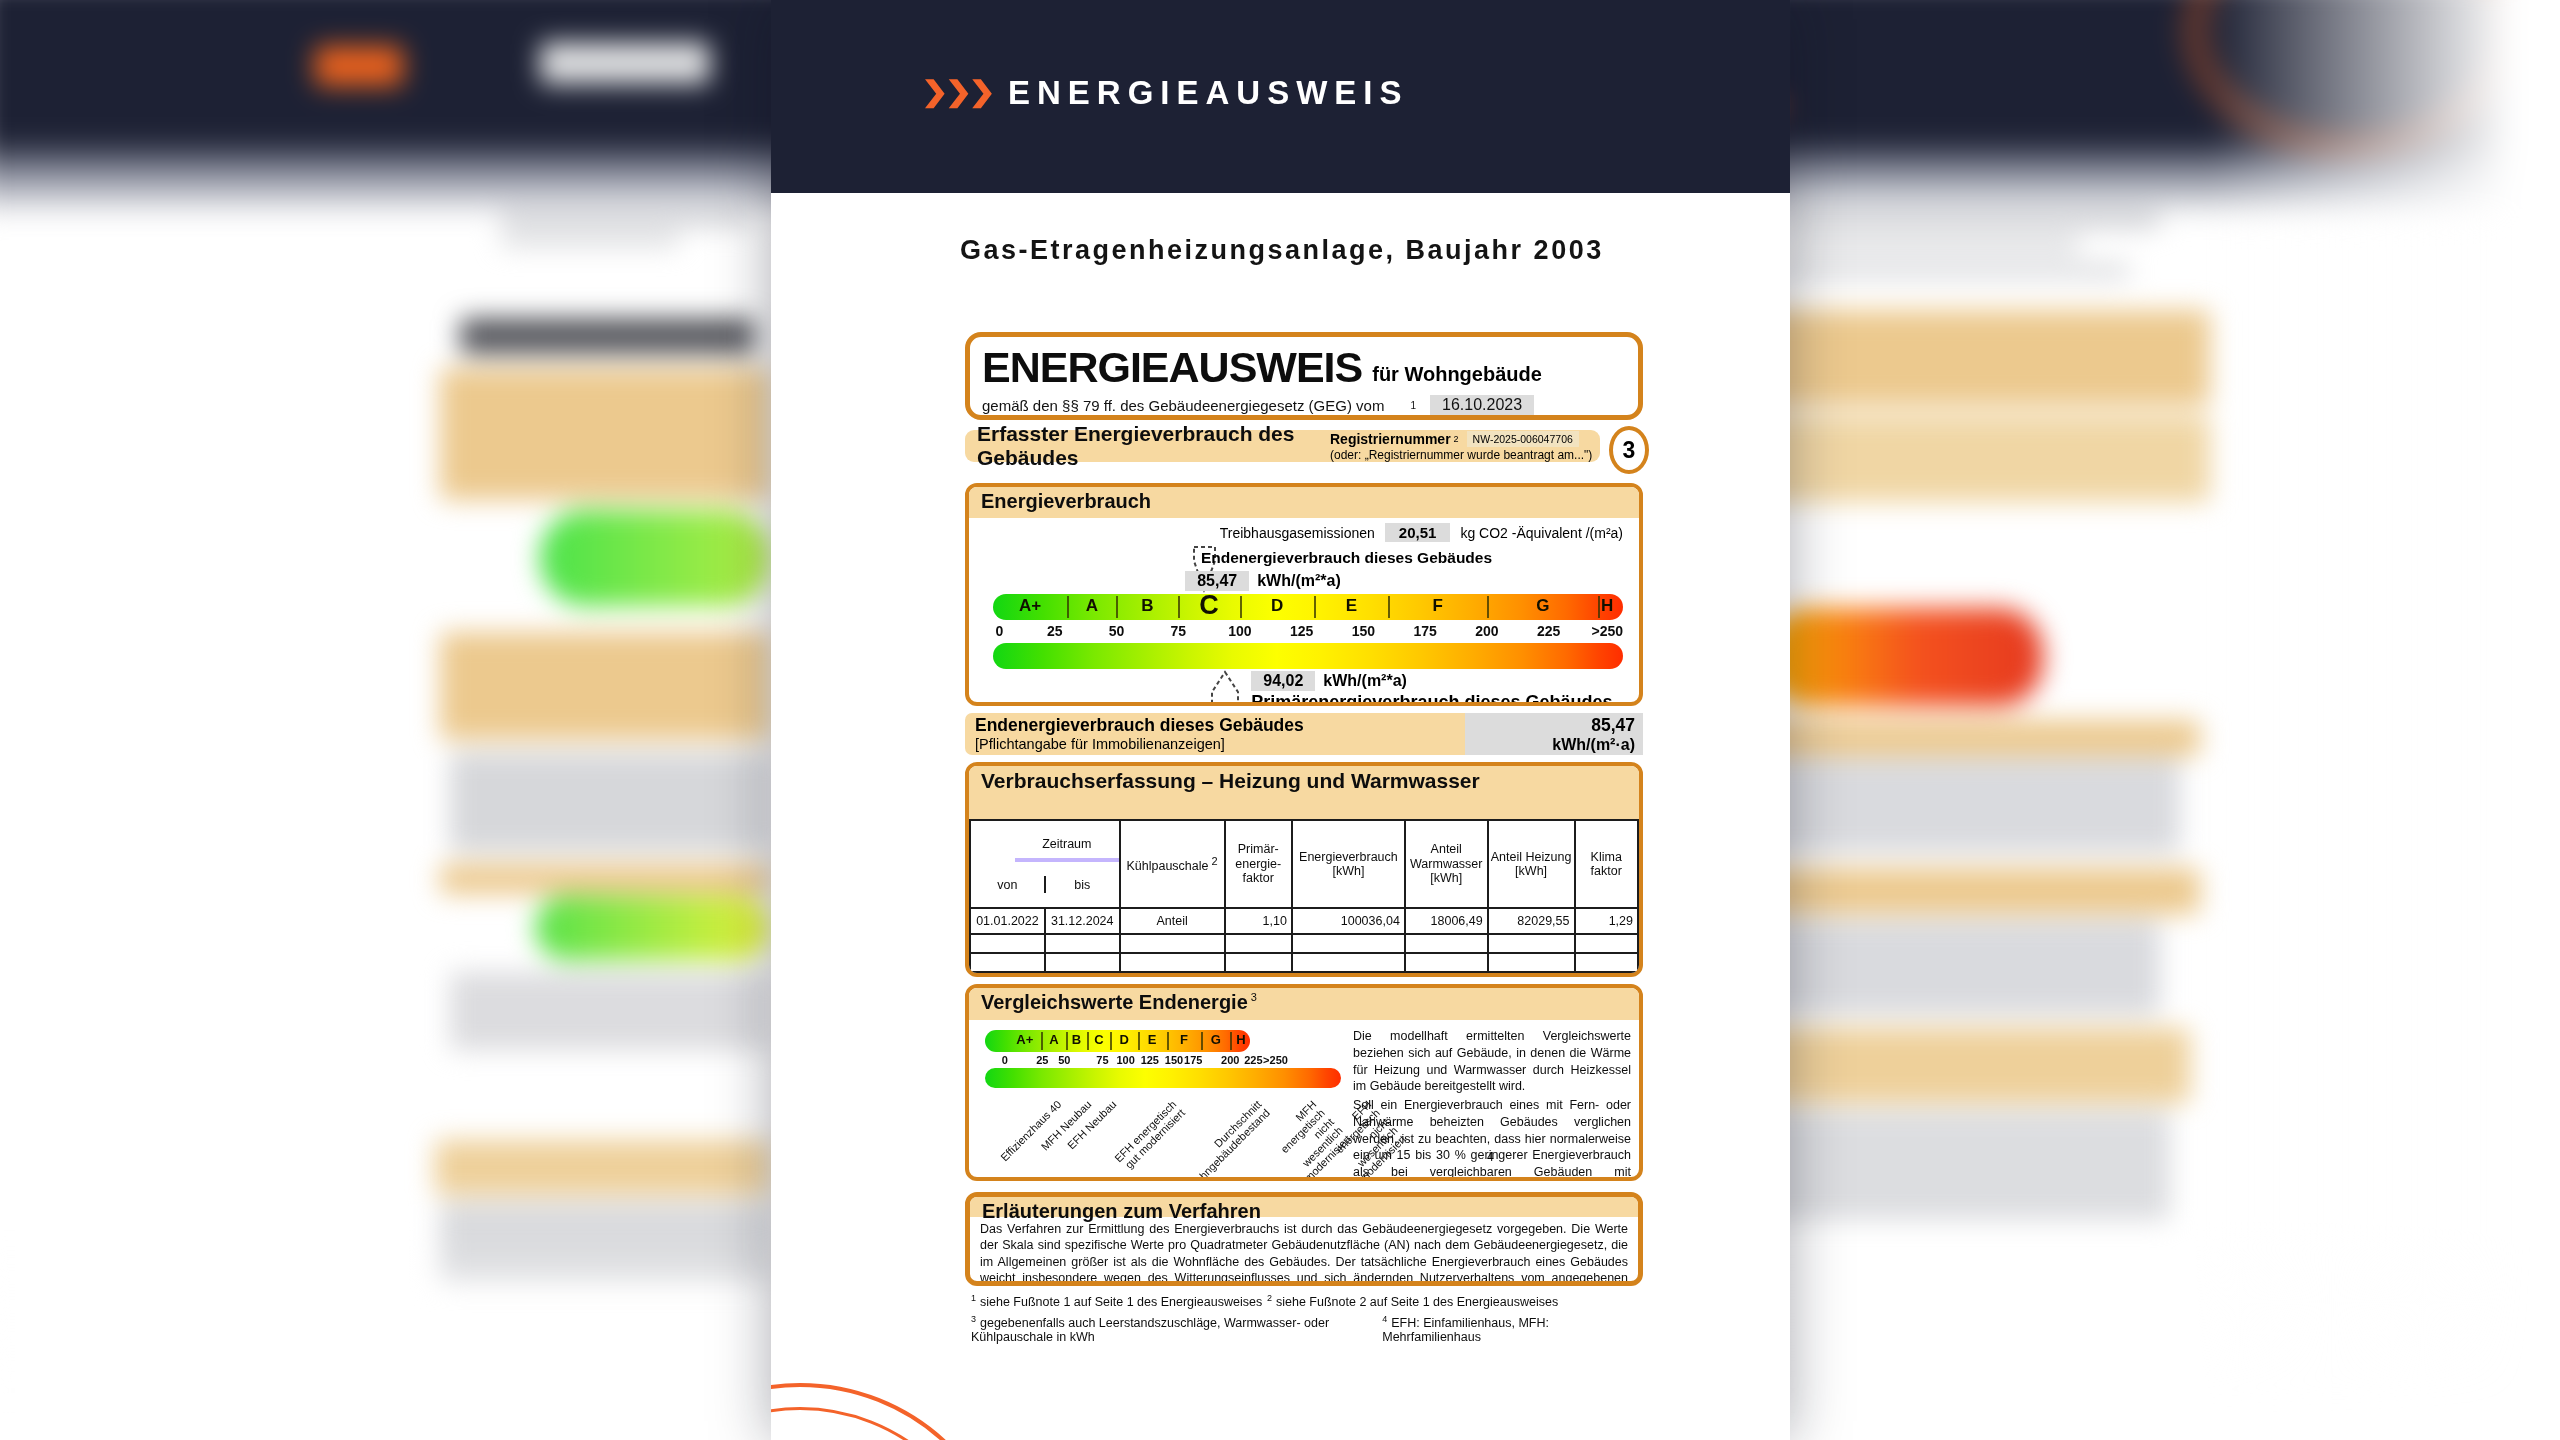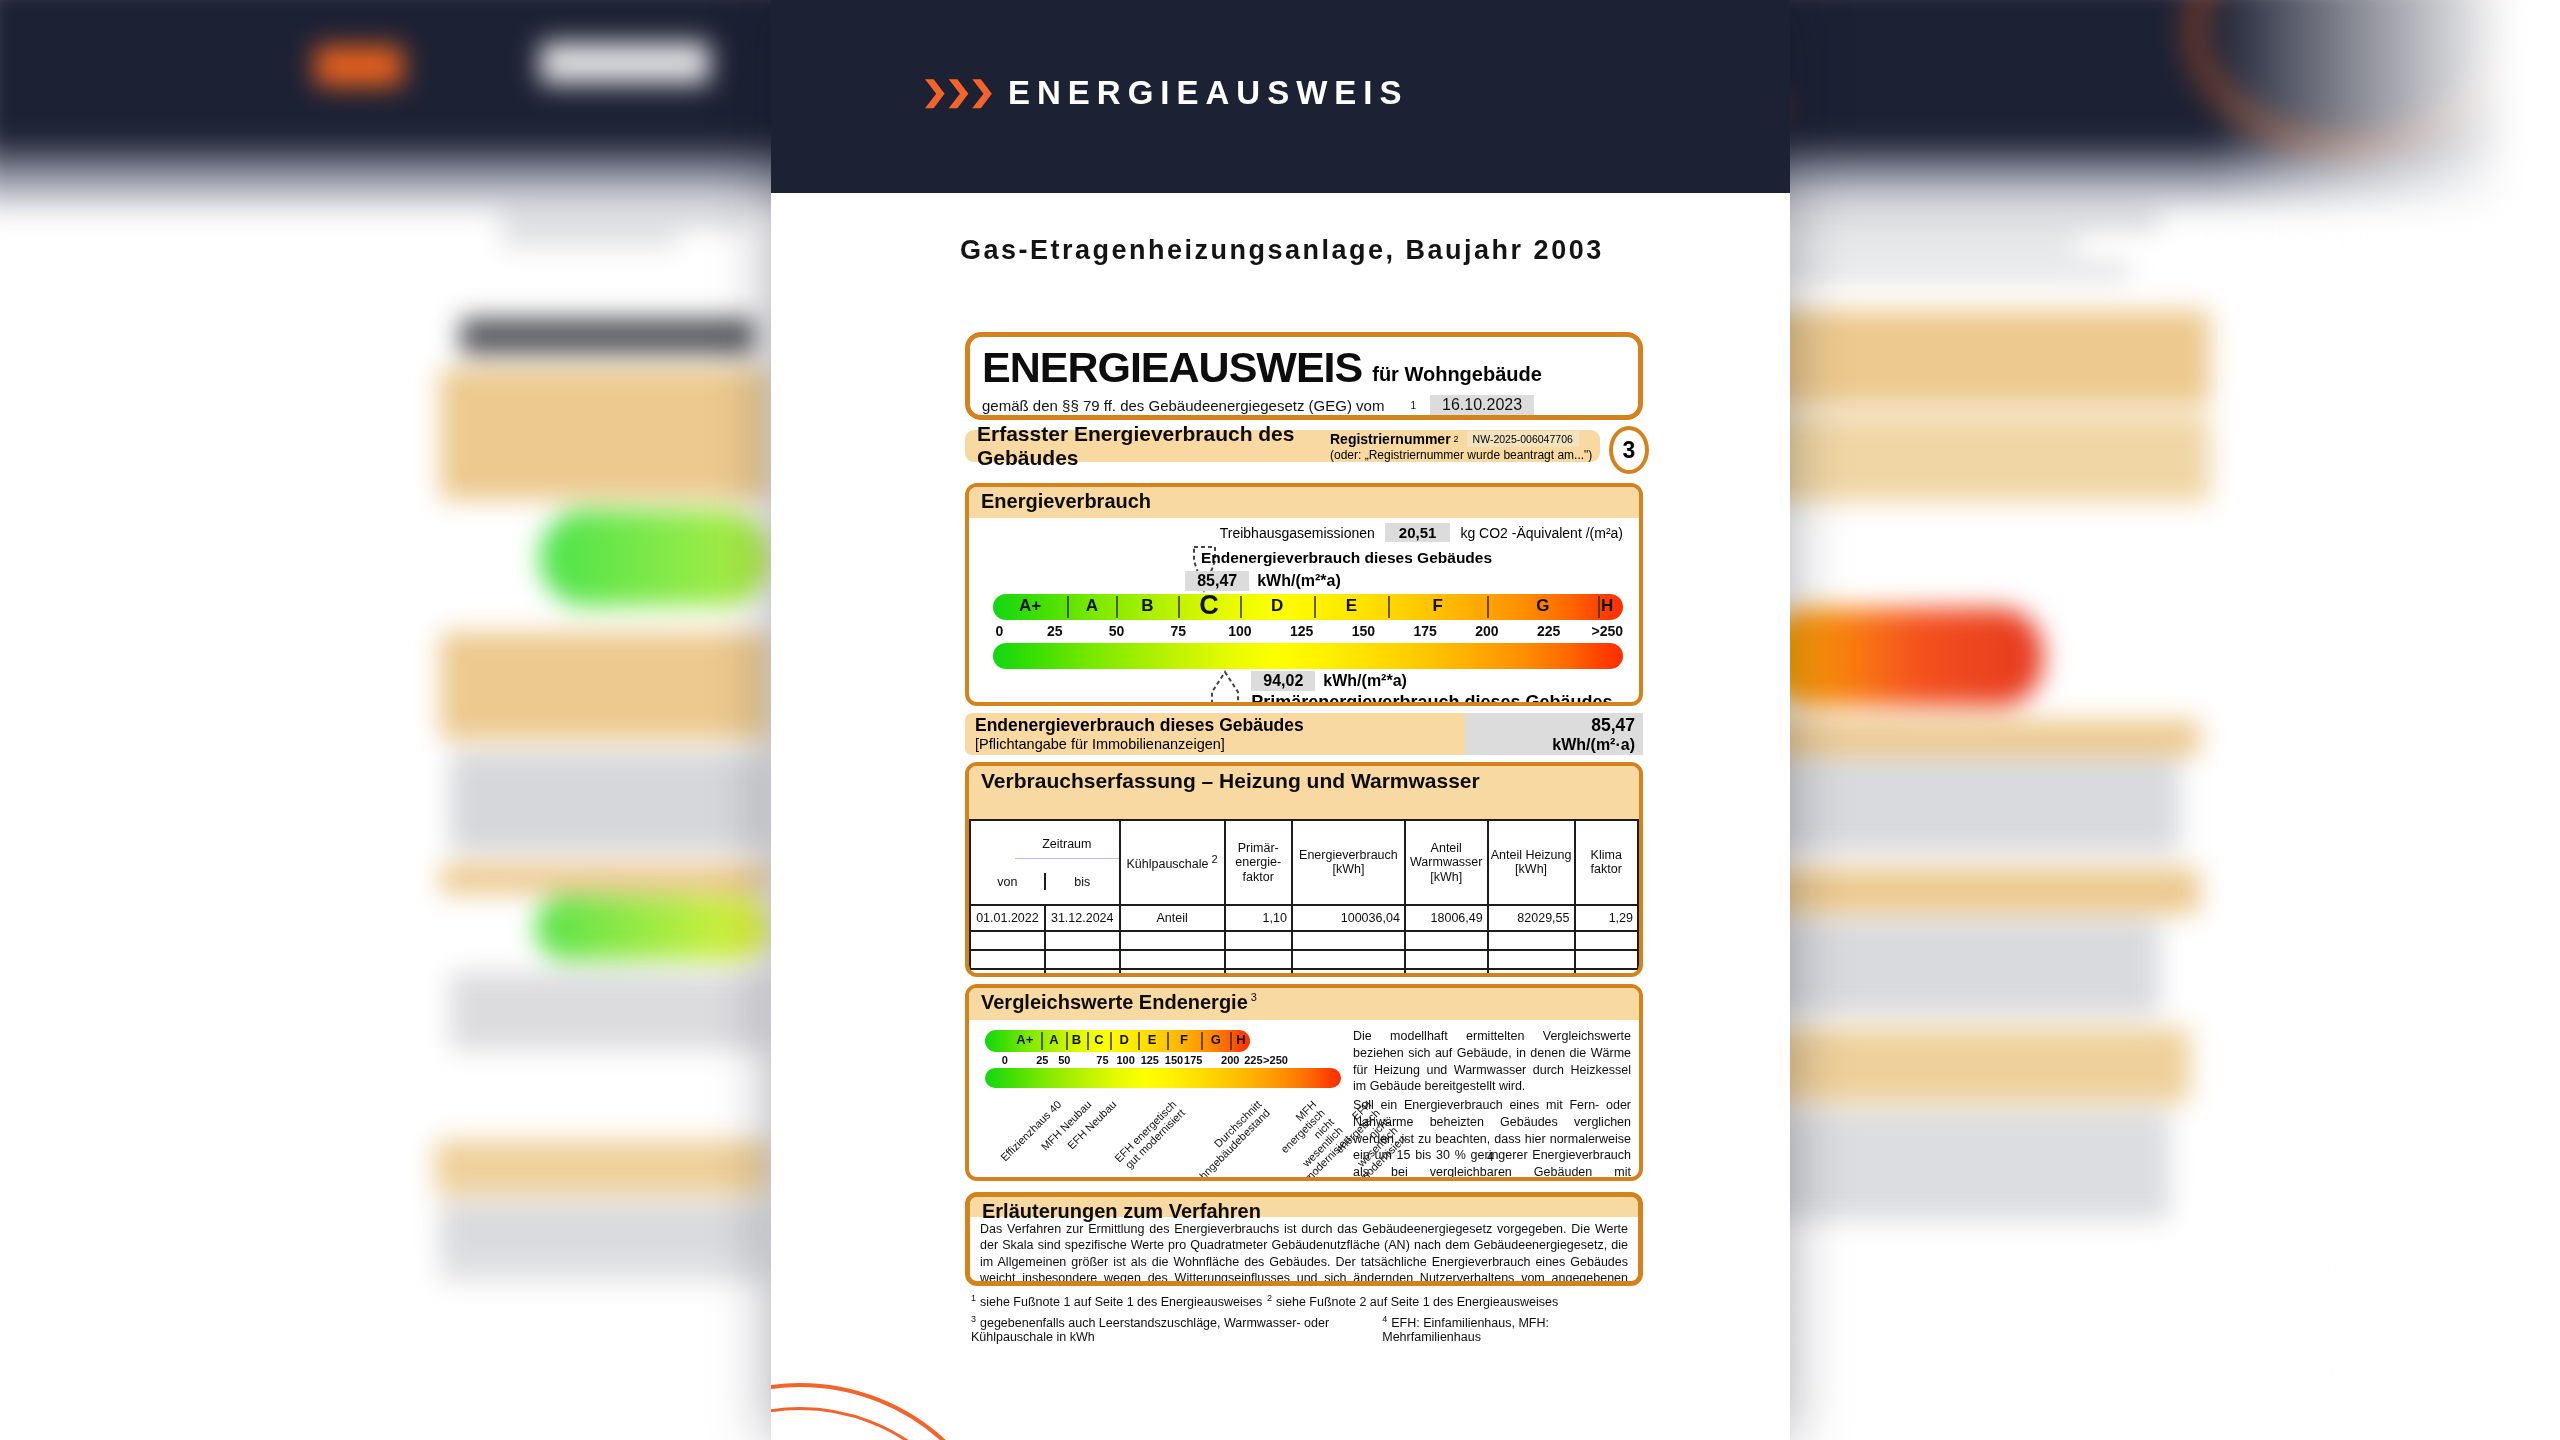--- a/index.html
+++ b/index.html
@@ -107,21 +107,21 @@
   .ee-v { font-size:17.5px; font-weight:bold; }
   .ee-u { font-size:16px; font-weight:bold; }
 
   
   .vb-box { top:569px; height:215px; }
   .vb-box .sec-head { font-size:21px; height:53px; }
   table.vb { width:100%; border-collapse:collapse; table-layout:fixed; }
   table.vb th, table.vb td { border:2px solid #1c1c1c; font-weight:normal;
     font-size:12.5px; color:#0d0d0d; overflow:hidden; }
   table.vb th { height:56px; vertical-align:middle; text-align:center; white-space:pre-line; line-height:1.15; }
-  .zr-top { border-bottom:1px solid #c4b5fd; padding:2px 0 6px;margin-left:44px; }
+  .zr-top { border-bottom:4px solid #c4b5fd; padding:2px 0 6px;margin-left:44px; }
   .vonbis { display:flex;text-align:center; }
   .vonbis span { flex:1; padding-top:2px; }
   .vonbis span:last-child { border-left:2px solid #1c1c1c; }
   td.c { text-align:center; height:26px; }
   td.r { text-align:right; padding-right:4px; height:26px; }
   tr.empty td { height:19px; }
 
   
   .vg-box { top:791px; height:197px; }
   .vg-box .sec-head { font-size:20px; height:32px; }

